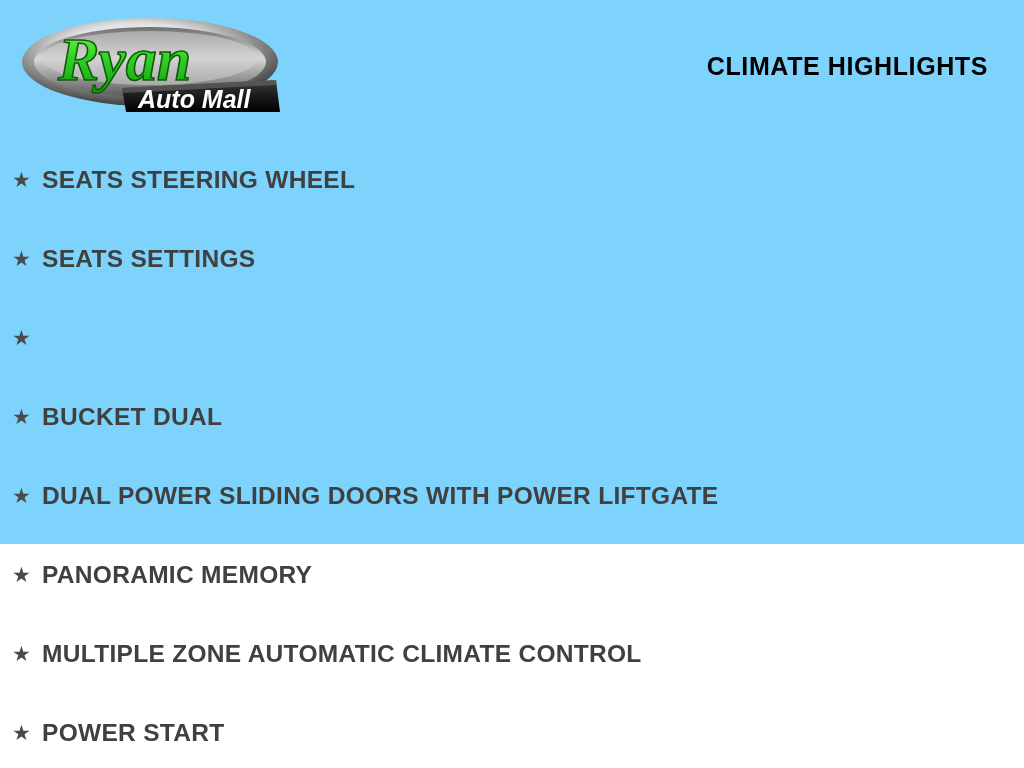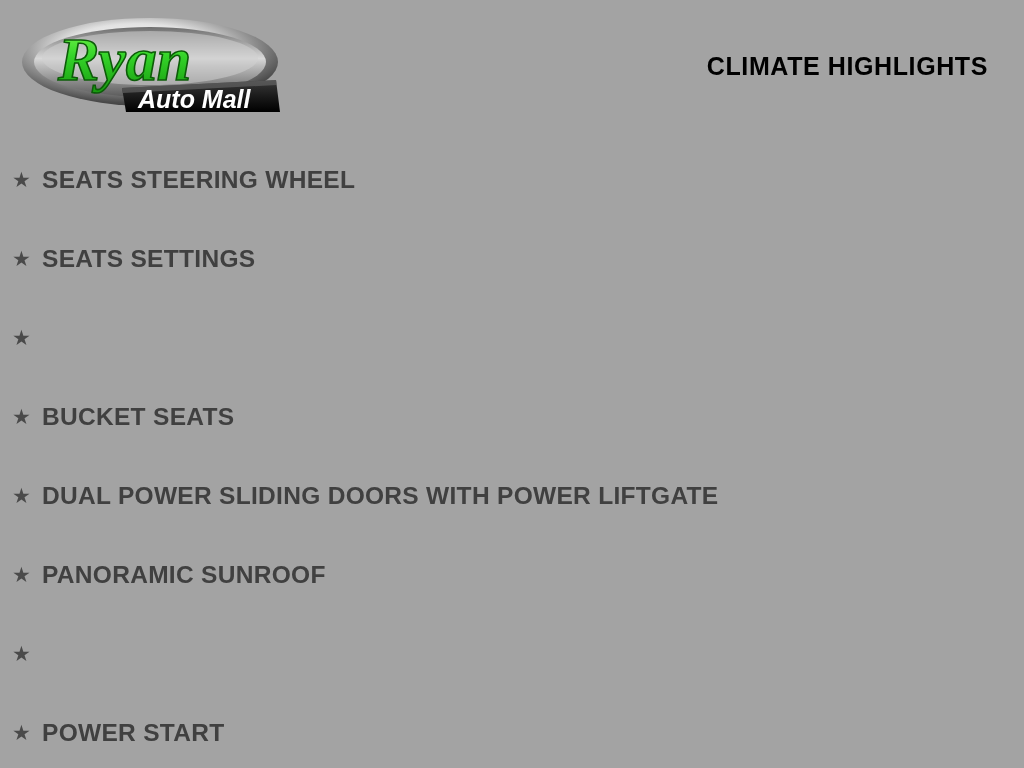--- a/index.html
+++ b/index.html
@@ -8,22 +8,22 @@
     width: 1024px;
     height: 768px;
     background: #ffffff;
     font-family: "Liberation Sans", sans-serif;
     overflow: hidden;
   }
 
   .page {
     position: relative;
     width: 1024px;
-    height: 768px;
-    background: #a3a3a3;
+    height: 544px;
+    background: #7dd3fc;
   }
 
   
   .header {
     position: relative;
     height: 128px;
   }
 
   .logo {
     position: absolute;
@@ -141,35 +141,36 @@
       <span class="bullet">★</span>
       <span class="highlight-label">SEATS SETTINGS</span>
     </div>
 
     <div class="highlight-row">
       <span class="bullet">★</span>
     </div>
 
     <div class="highlight-row">
       <span class="bullet">★</span>
-      <span class="highlight-label">BUCKET SEATS</span>
+      <span class="highlight-label">BUCKET DUAL</span>
     </div>
 
     <div class="highlight-row">
       <span class="bullet">★</span>
       <span class="highlight-label">DUAL POWER SLIDING DOORS WITH POWER LIFTGATE</span>
     </div>
 
     <div class="highlight-row">
       <span class="bullet">★</span>
-      <span class="highlight-label">PANORAMIC SUNROOF</span>
+      <span class="highlight-label">PANORAMIC MEMORY</span>
     </div>
 
     <div class="highlight-row">
       <span class="bullet">★</span>
+      <span class="highlight-label">MULTIPLE ZONE AUTOMATIC CLIMATE CONTROL</span>
     </div>
 
     <div class="highlight-row">
       <span class="bullet">★</span>
       <span class="highlight-label">POWER START</span>
     </div>
 
   </div>
 </div>
 

